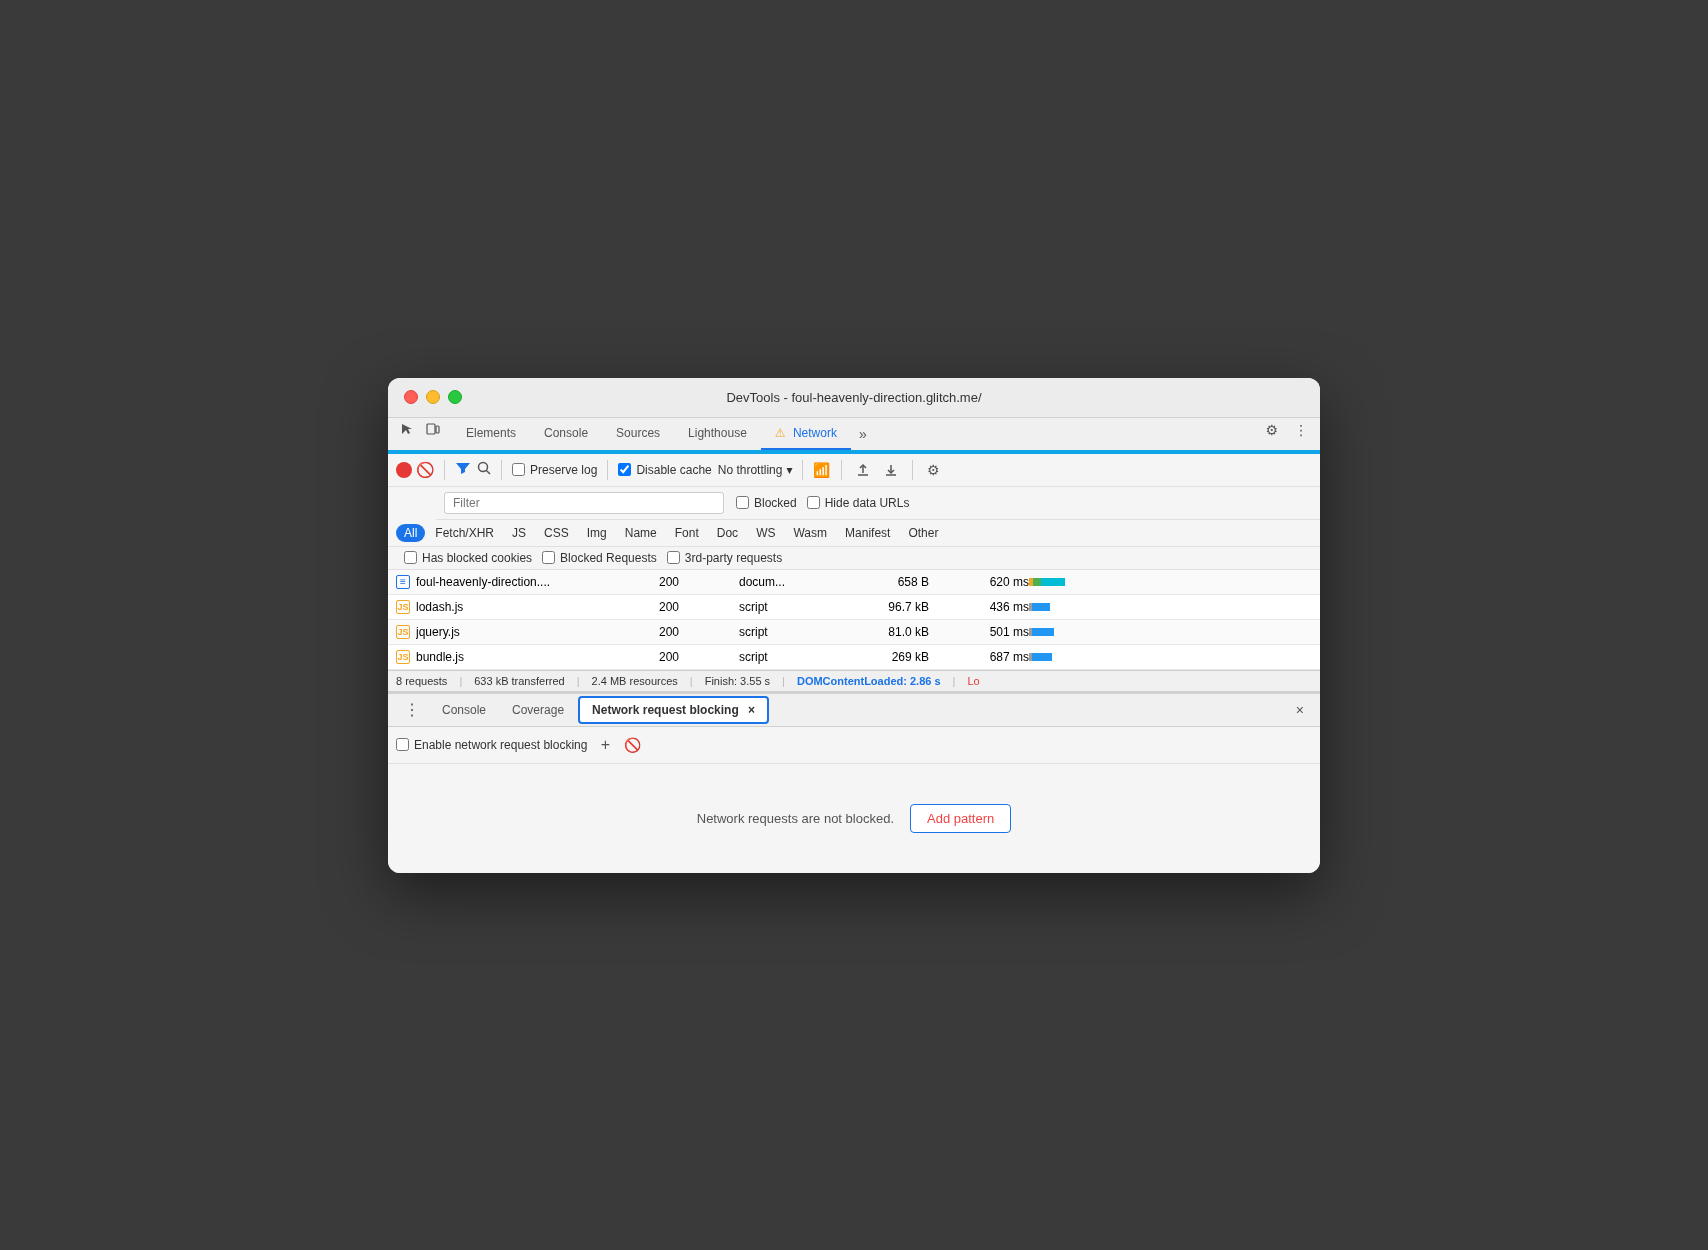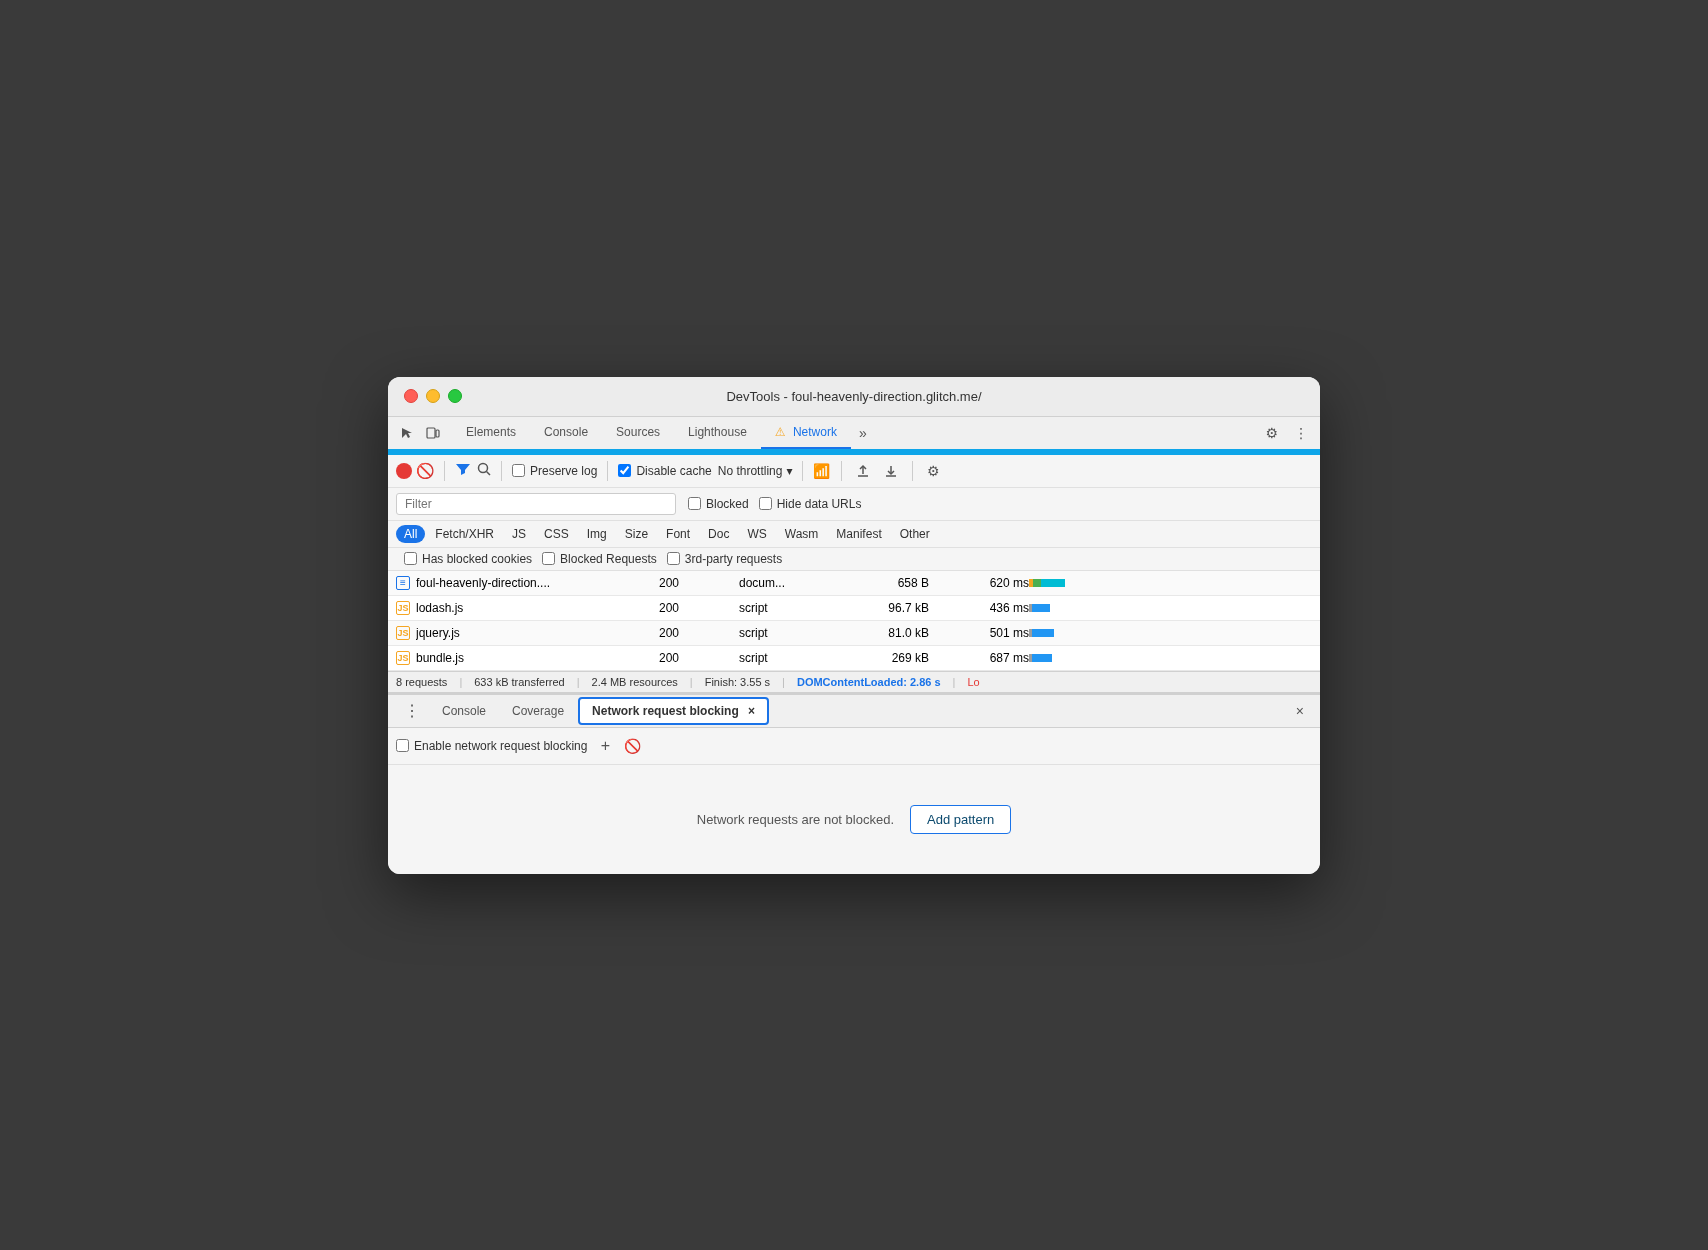--- a/index.html
+++ b/index.html
@@ -48,23 +48,23 @@
       color: #333;
     }
     .toolbar-sep {
       width: 1px;
       height: 20px;
       background: #ccc;
       margin: 0 4px;
     }
     .tab-bar {
       background: #f0f0f0;
-      border-bottom: 6px solid #0ea5e9;
-      display: flex;
-      align-items: center;
+      border-bottom: 4px solid #0ea5e9;
+      display: flex;
+      align-items: flex-start;
       padding: 0 8px;
     }
     .tab {
       padding: 8px 14px;
       font-size: 12px;
       color: #555;
       cursor: pointer;
       border-bottom: 2px solid transparent;
       white-space: nowrap;
     }
@@ -146,20 +146,21 @@
       align-items: center;
       gap: 4px;
     }
     .filter-bar {
       background: #f5f5f5;
       border-bottom: 1px solid #e0e0e0;
       padding: 5px 8px;
       display: flex;
       align-items: center;
       gap: 12px;
+      margin-left: 48px;
     }
     .filter-input {
       border: 1px solid #ccc;
       border-radius: 3px;
       padding: 3px 8px;
       font-size: 12px;
       width: 280px;
       background: white;
       outline: none;
     }
@@ -322,21 +323,21 @@
       padding: 40px;
       gap: 16px;
     }
     .empty-text {
       font-size: 13px;
       color: #555;
     }
     .add-pattern-btn {
       padding: 6px 16px;
       font-size: 13px;
-      color: #0c4a6e;
+      color: #ef4444;
       border: 1px solid #1a73e8;
       border-radius: 4px;
       background: white;
       cursor: pointer;
     }
     .plus-btn {
       width: 20px; height: 20px;
       display: flex;
       align-items: center;
       justify-content: center;
@@ -471,21 +472,21 @@
       </label>
     </div>
   </div>
 
   <div class="type-filter-bar">
     <button class="type-btn active">All</button>
     <button class="type-btn">Fetch/XHR</button>
     <button class="type-btn">JS</button>
     <button class="type-btn">CSS</button>
     <button class="type-btn">Img</button>
-    <button class="type-btn">Size</button>
+    <button class="type-btn">Name</button>
     <button class="type-btn">Font</button>
     <button class="type-btn">Doc</button>
     <button class="type-btn">WS</button>
     <button class="type-btn">Wasm</button>
     <button class="type-btn">Manifest</button>
     <button class="type-btn">Other</button>
   </div>
 
   <div class="extra-filter-bar">
     <label class="checkbox-label">

